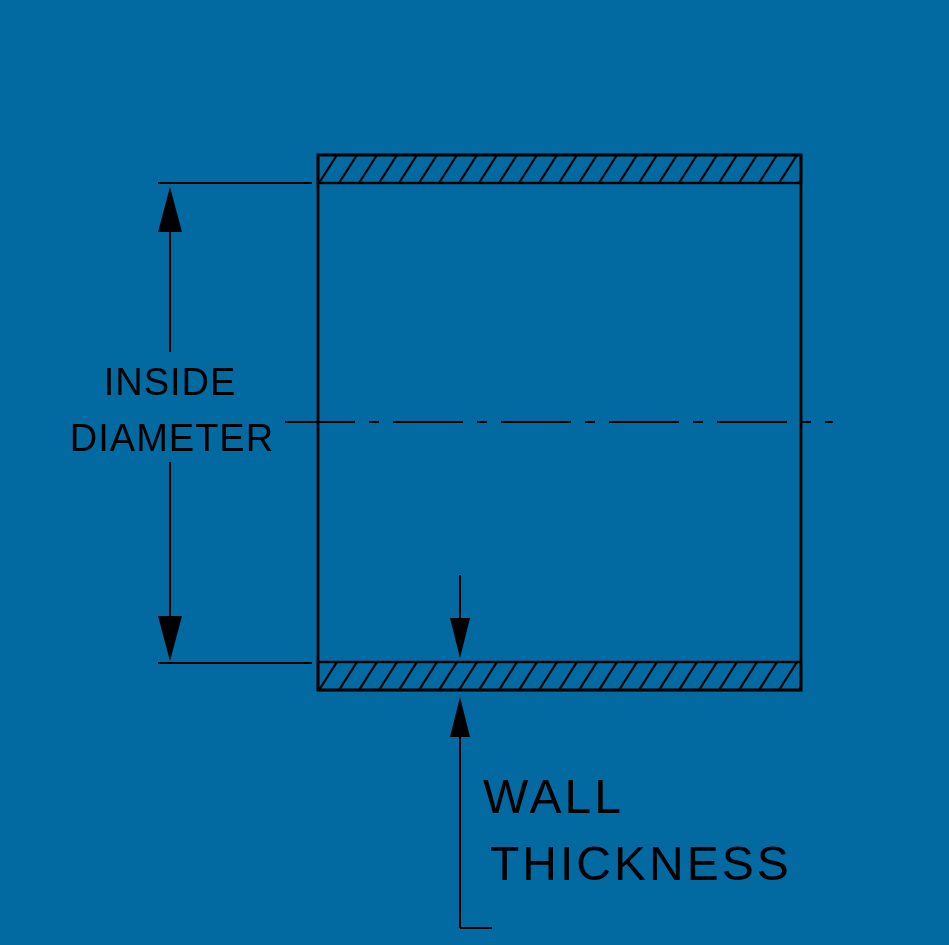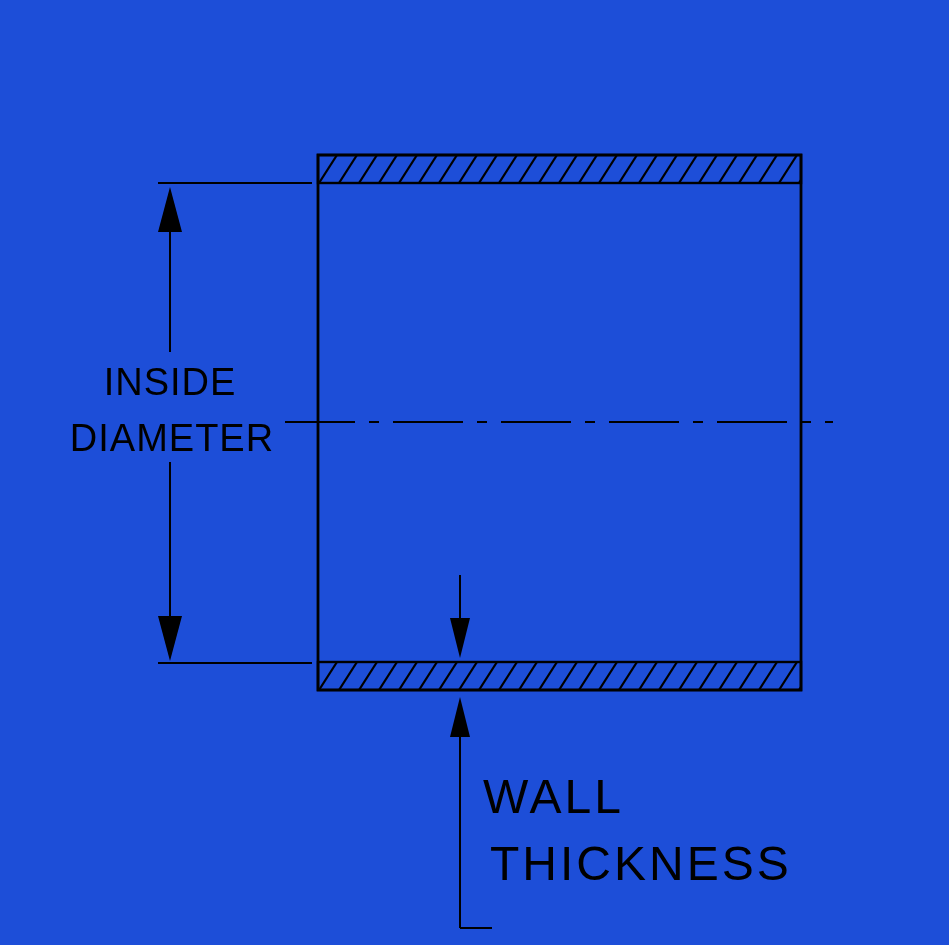--- a/index.html
+++ b/index.html
@@ -5,21 +5,21 @@
   html, body {
     margin: 0;
     padding: 0;
     background: #ffffff;
     font-family: "Liberation Sans", sans-serif;
   }
   .canvas {
     position: relative;
     width: 949px;
     height: 945px;
-    background: #1d4ed8;
+    background: #0369a1;
     overflow: hidden;
   }
   svg { display: block; }
   .dim-text {
     font-family: "Liberation Sans", sans-serif;
     fill: #000000;
     stroke: none;
   }
   .dim-text-left { font-size: 38px; letter-spacing: 1px; }
   .dim-text-bottom { font-size: 48px; letter-spacing: 3px; }

